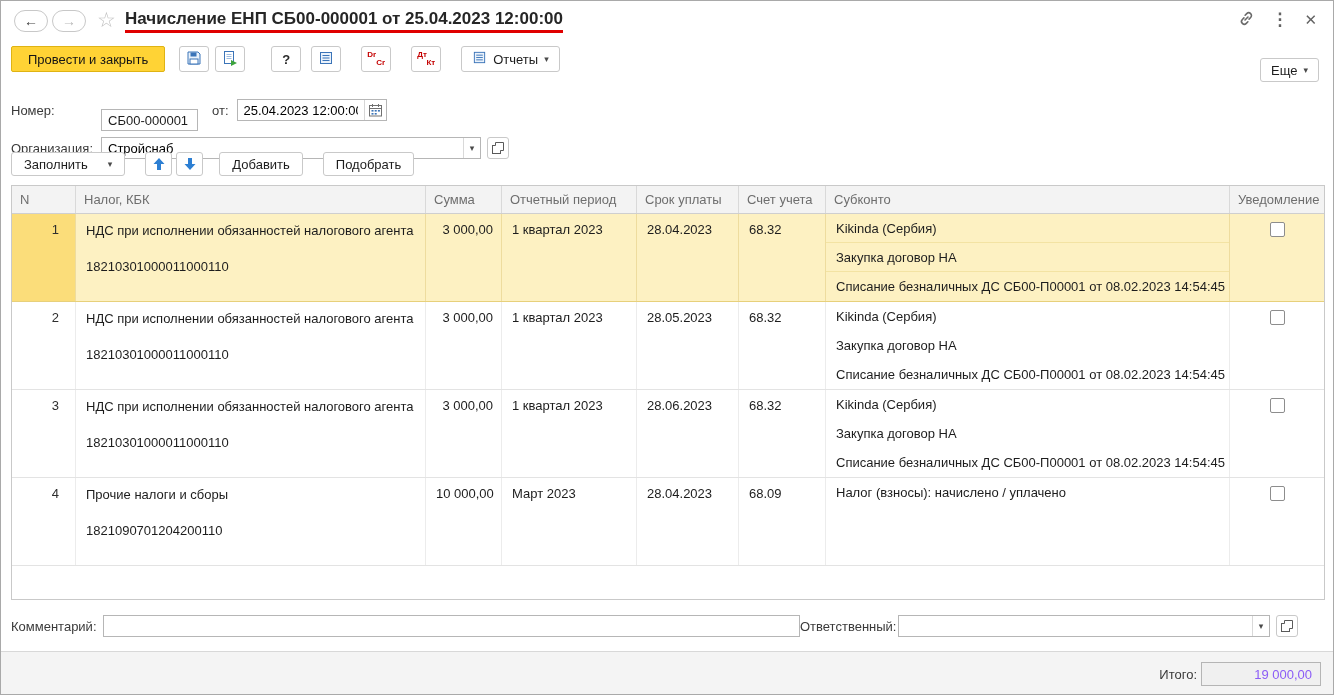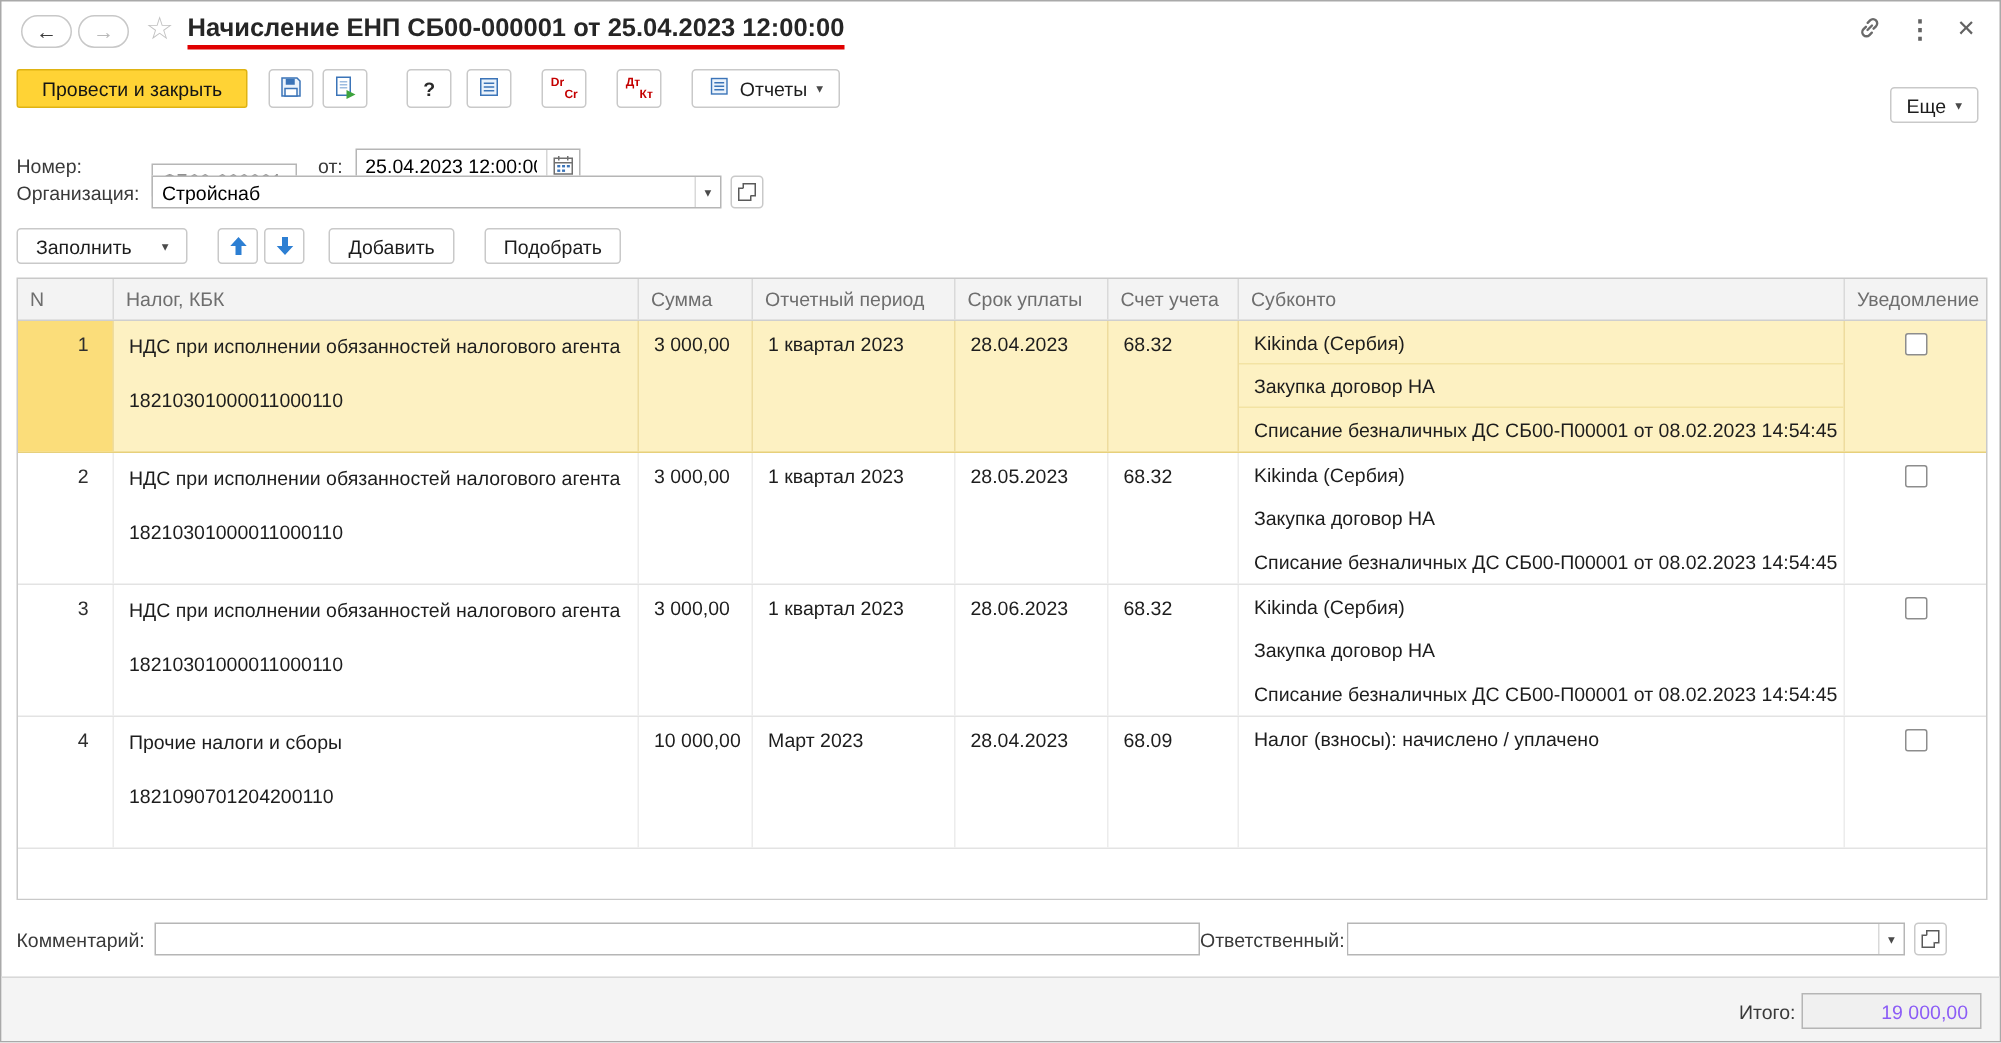--- a/index.html
+++ b/index.html
@@ -61,21 +61,21 @@
   .thead{display:flex;height:28px;background:#f3f3f3;border-bottom:1px solid #cfcfcf;color:#6e6e6e;flex:0 0 28px}
   .th{padding:6px 8px;border-right:1px solid #d9d9d9;white-space:nowrap;overflow:hidden}
   .col-n{width:64px}.col-tax{width:350px}.col-sum{width:76px}.col-period{width:135px}
   .col-due{width:102px}.col-acct{width:87px}.col-sub{flex:1}.col-notif{width:94px;border-right:none!important}
   .trow{display:flex;height:88px;border-bottom:1px solid #e3e3e3;cursor:default}
   .td{padding:8px 10px 0;border-right:1px solid #ececec;white-space:nowrap;overflow:hidden}
   .td-n{width:64px;text-align:right;padding-right:16px;color:#2e2e2e}
   .td-tax{width:350px}
   .tax-name{line-height:18px}
   .kbk{margin-top:18px;line-height:18px}
-  .td-sum{width:76px;text-align:left;padding-right:8px}
+  .td-sum{width:76px;text-align:right;padding-right:8px}
   .td-period{width:135px}.td-due{width:102px}.td-acct{width:87px}
   .td-sub{flex:1;padding:0}
   .sub-line{height:29px;line-height:29px;padding:0 10px;white-space:nowrap;overflow:hidden}
   .td-notif{width:94px;border-right:none;display:flex;justify-content:center;align-items:flex-start;padding:8px 0 0}
   .checkbox{width:15px;height:15px;border:1px solid #8d8d8d;border-radius:2px;background:#fff;cursor:pointer}
   .trow.selected{background:#fdf1c2;border-bottom:1px solid #e7d07b}
   .trow.selected .td{border-right-color:#eedc9e}
   .trow.selected .td-n{background:#fbdd7a}
   .trow.selected .sub-line{border-bottom:1px solid #f3e3a3}
   .trow.selected .sub-line:last-child{border-bottom:none}
@@ -201,21 +201,21 @@
               <rect x="6.7" y="7" width="2" height="1.6"></rect>
             <rect x="9.9" y="7" width="2" height="1.6"></rect>
               <rect x="3.5" y="10" width="2" height="1.6"></rect>
             <rect x="6.7" y="10" width="2" height="1.6"></rect>
           </g>
         </svg>
       </span>
     </div>
   </div>
 
-  <div class="field-row" style="top:116px">
+  <div class="field-row" style="top:136px">
     <span class="flabel">Организация:</span>
     <div class="combo" style="width:380px">
       <input value="Стройснаб" style="">
       <span class="caret-zone">
         <span class="caret">▾</span>
       </span>
     </div>
     <span class="open-btn">
       <svg width="14" height="14" viewBox="0 0 14 14" fill="#fff" stroke="#5a5a5a">
         <rect x="1.5" y="4.5" width="8" height="8"></rect>

